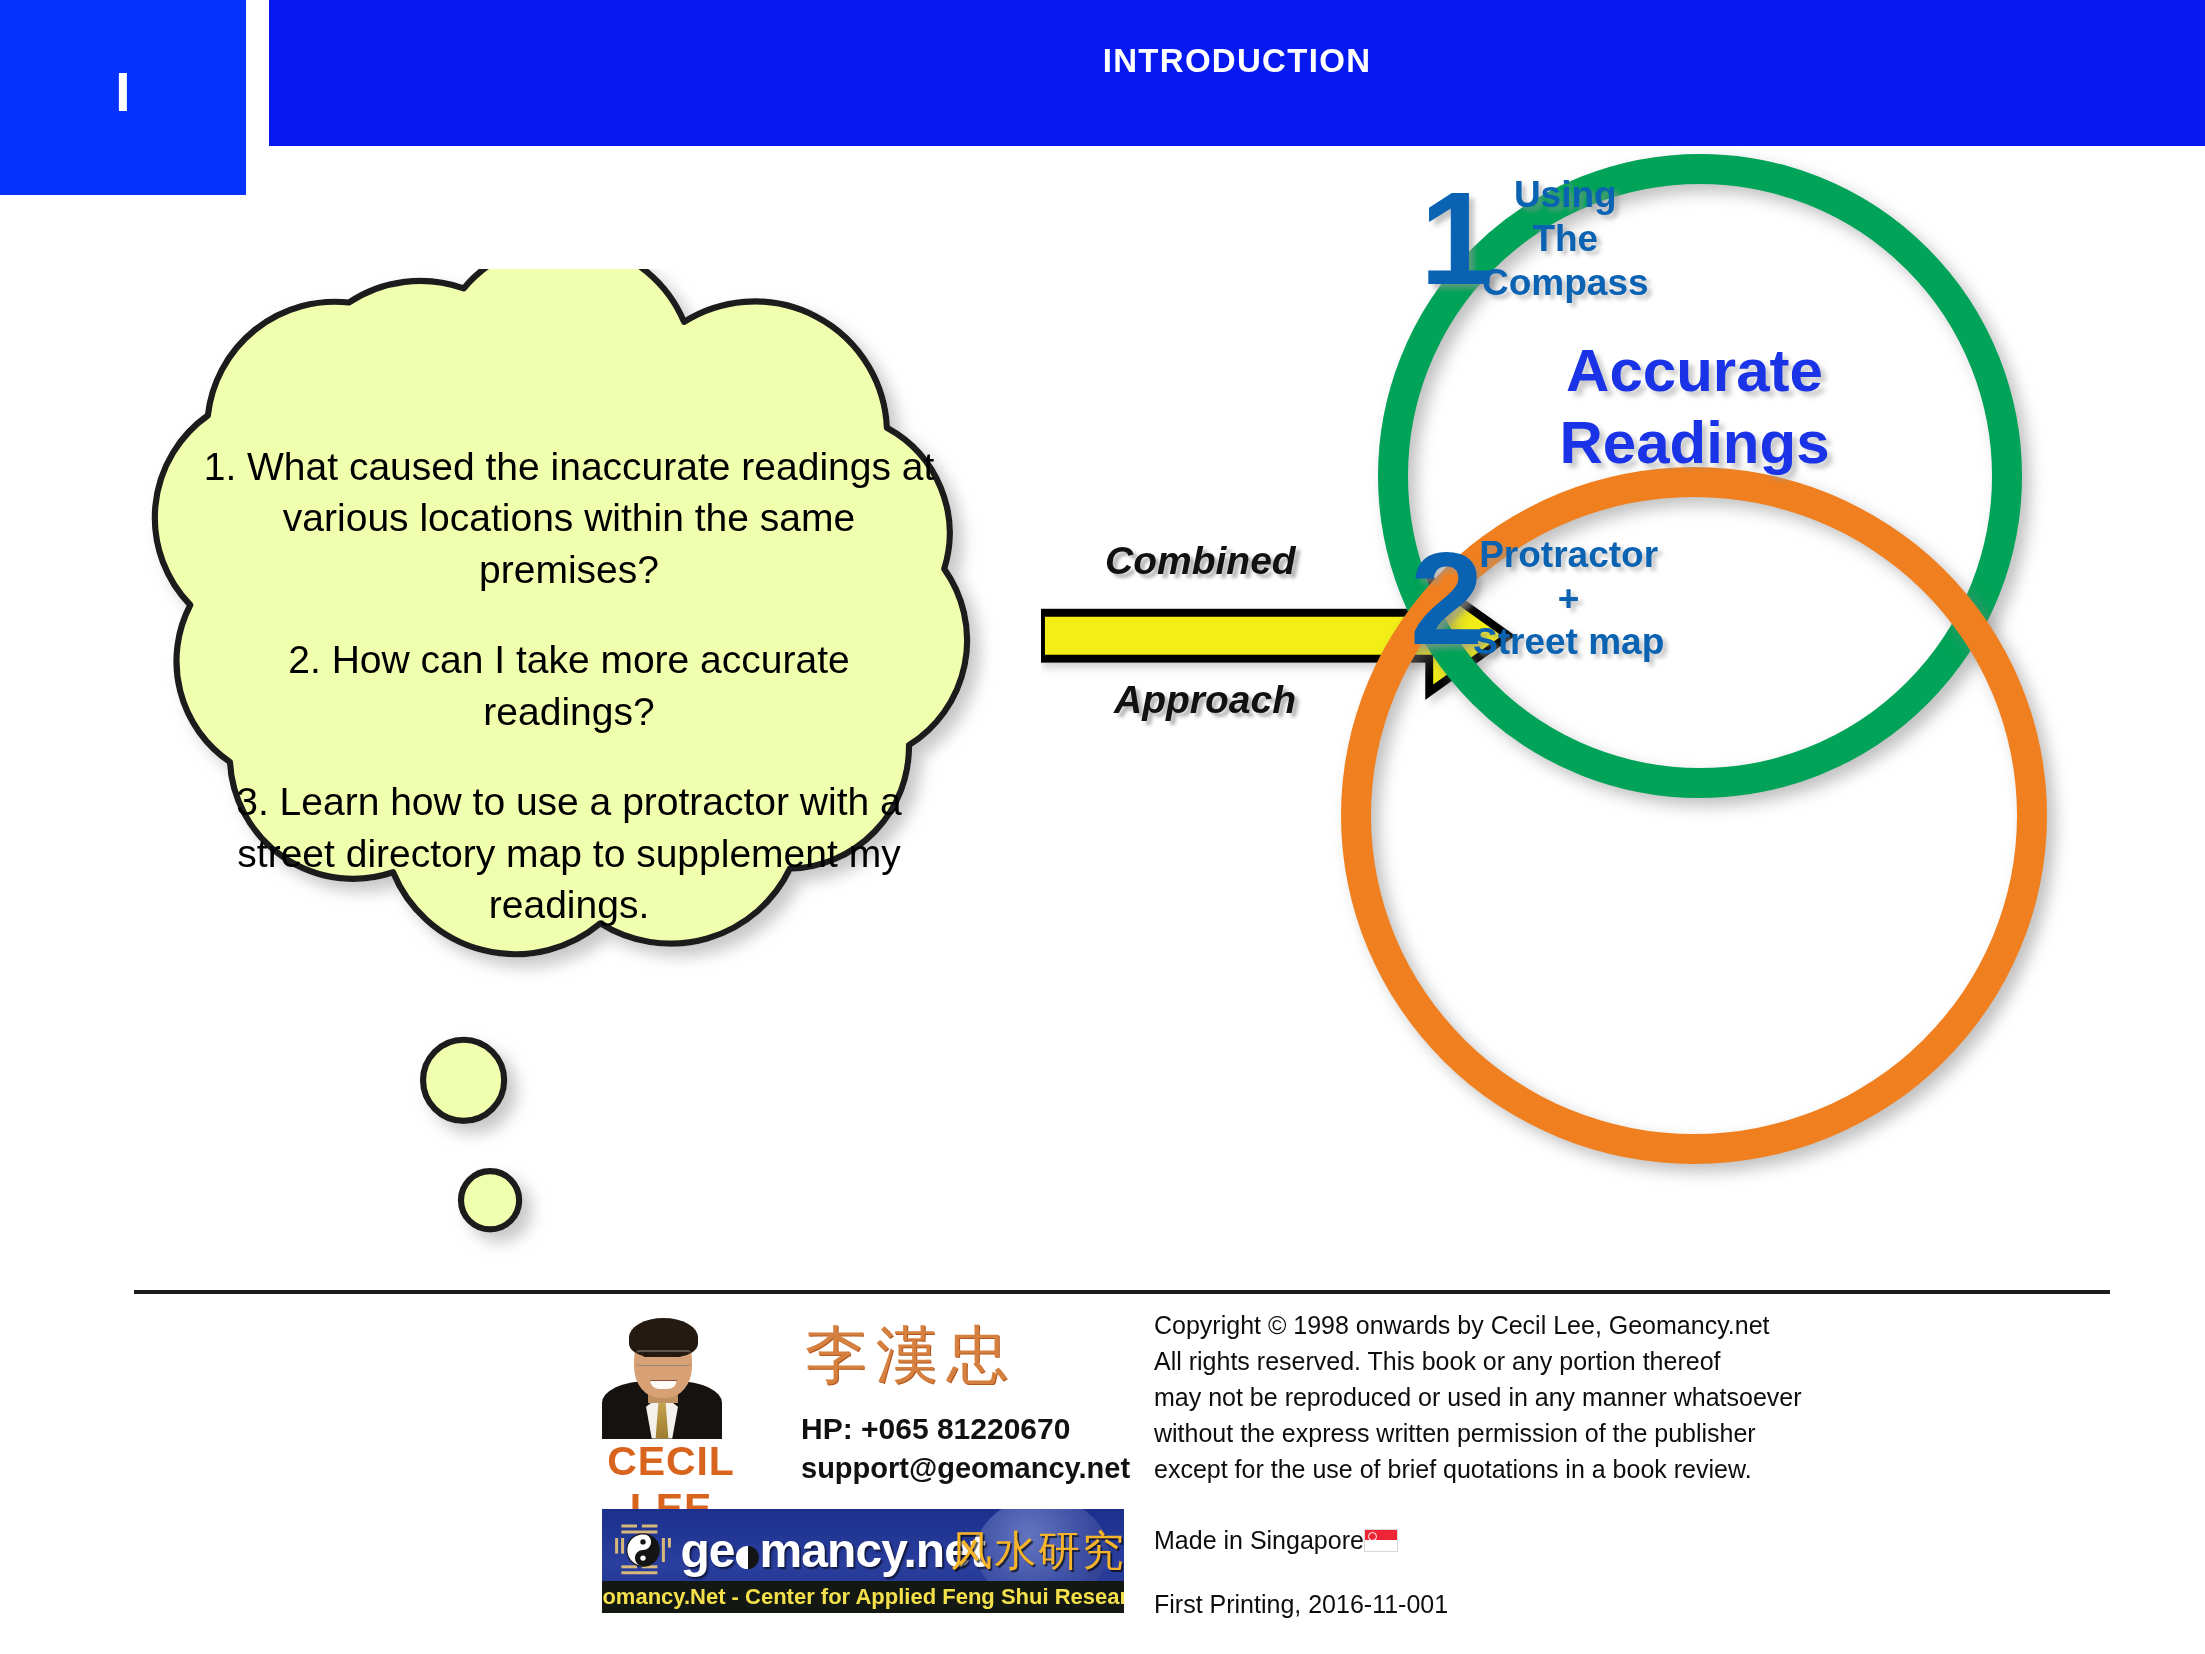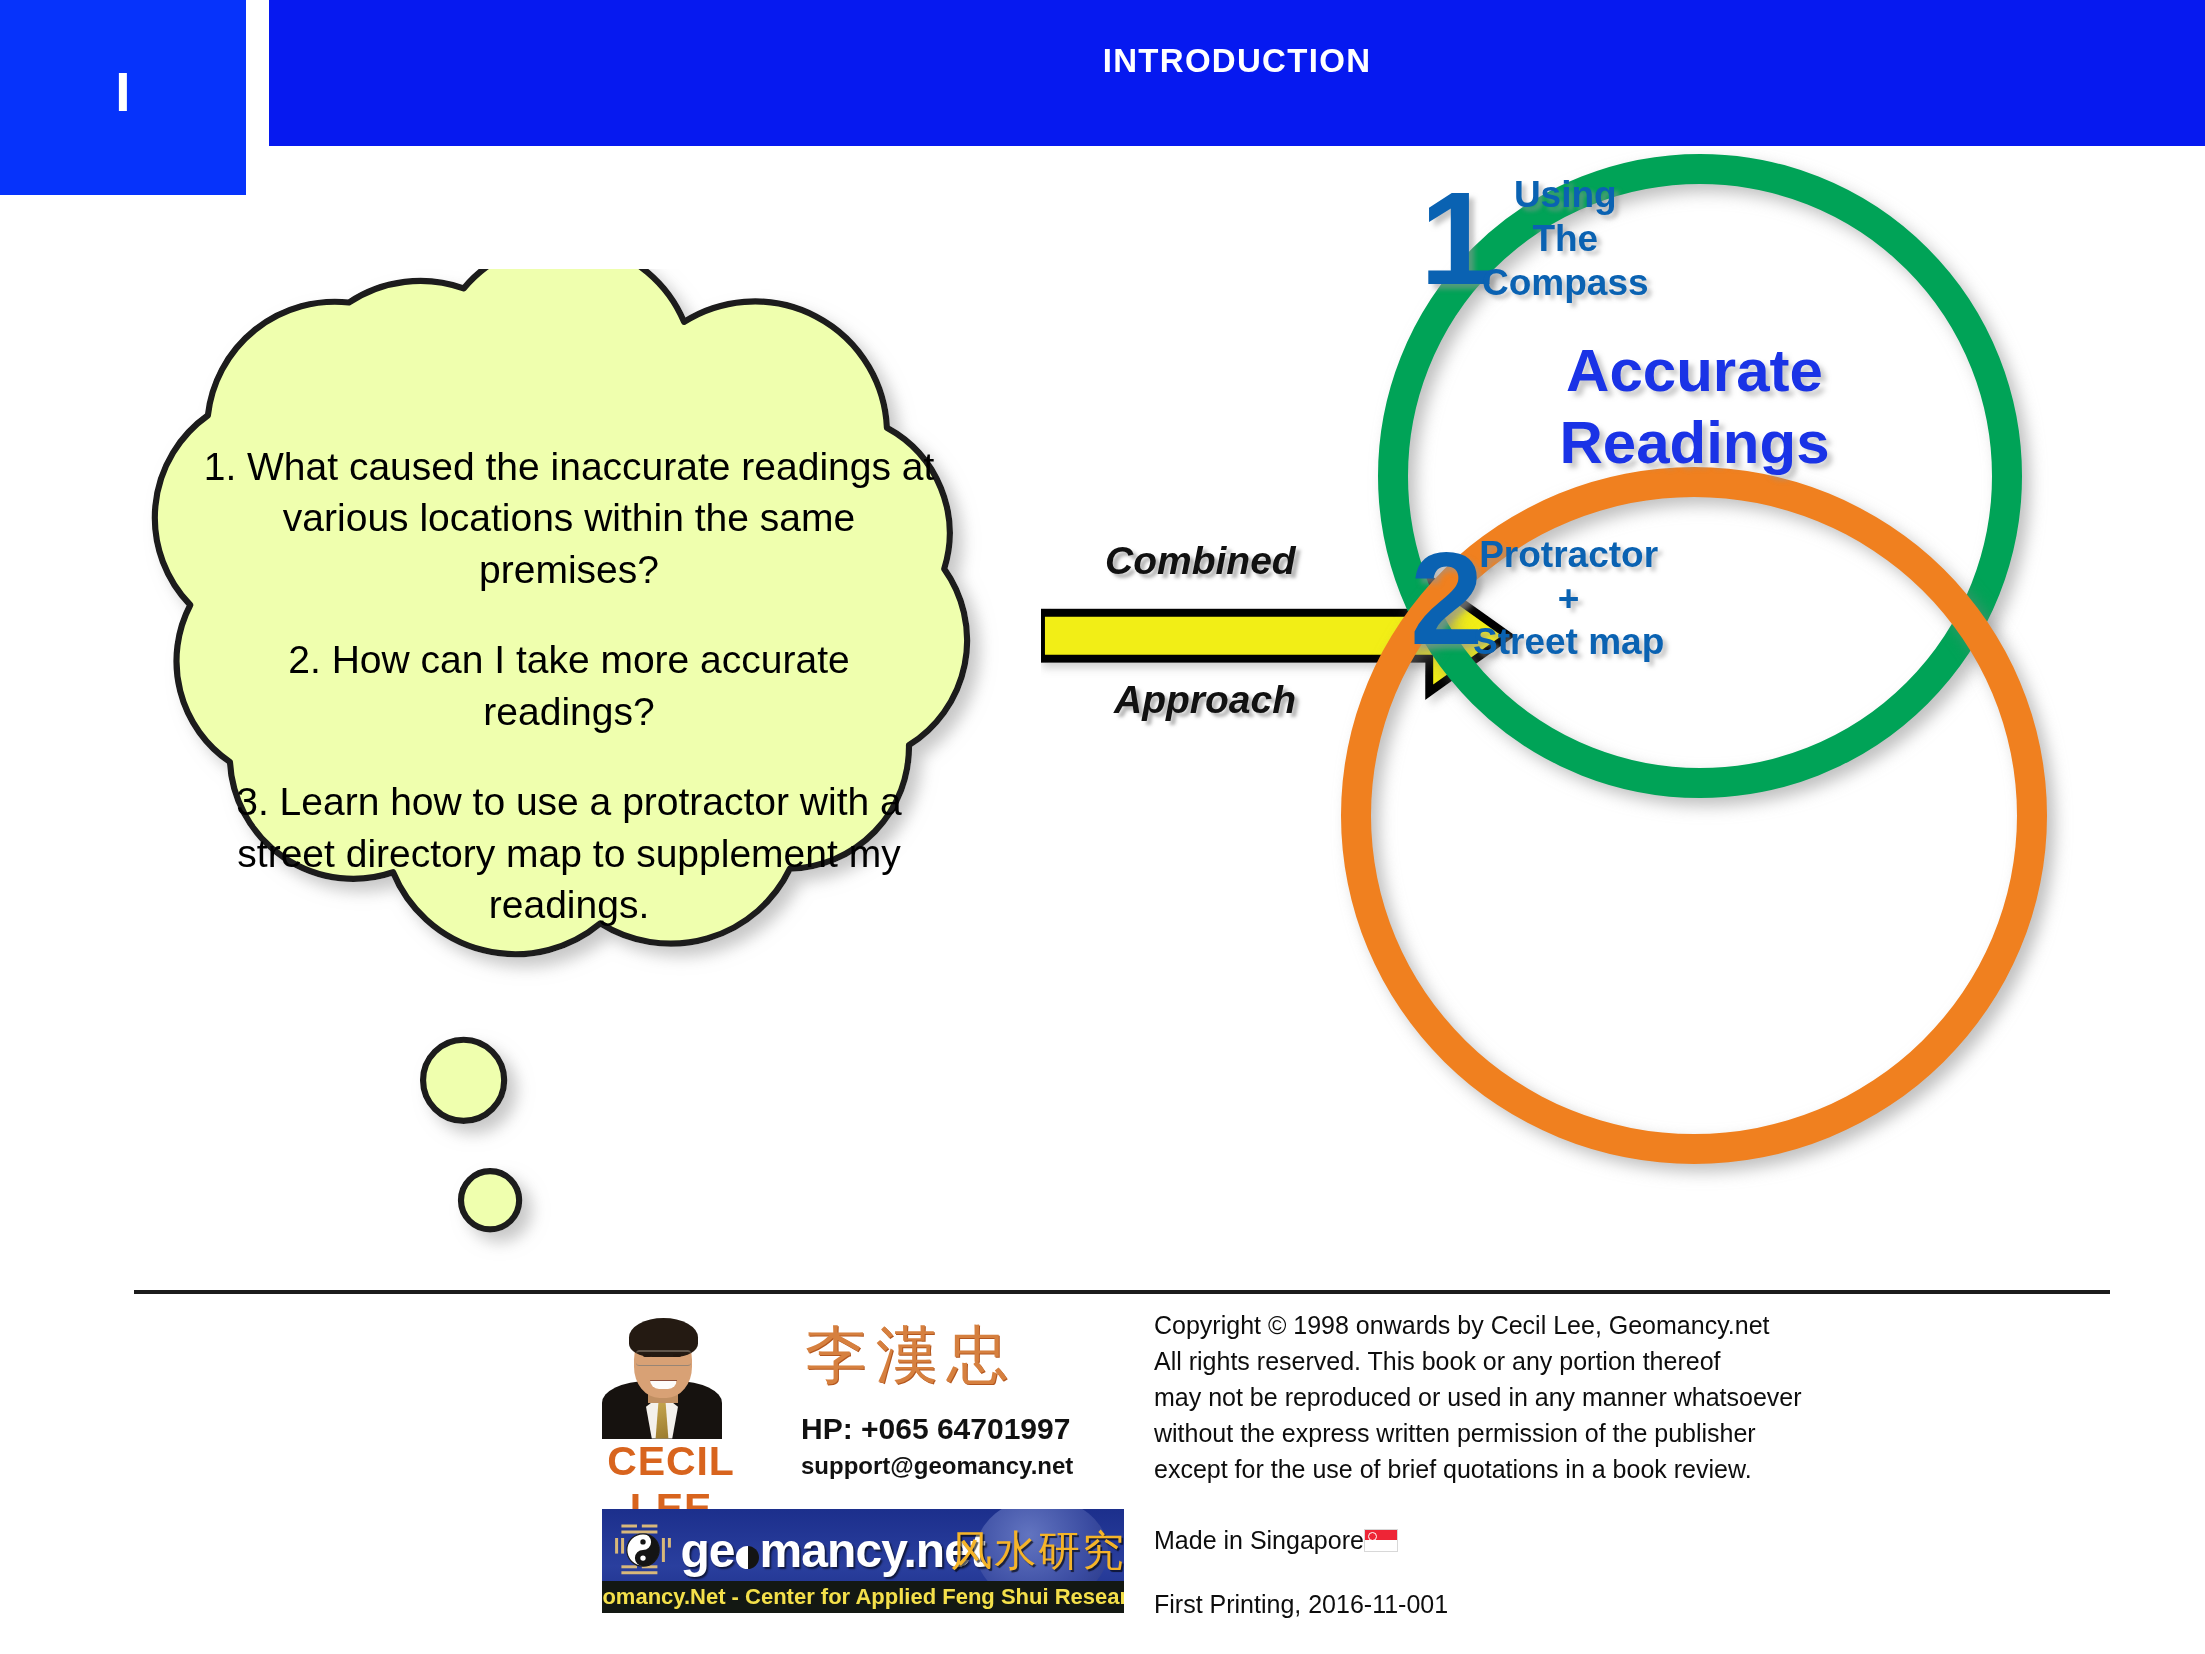--- a/index.html
+++ b/index.html
@@ -264,21 +264,21 @@
     position: absolute;
     left: 243px; top: 108px;
     font-size: 30px;
     font-weight: bold;
     color: #111111;
     white-space: nowrap;
   }
   #contact-email {
     position: absolute;
     left: 243px; top: 148px;
-    font-size: 24px;
+    font-size: 29px;
     font-weight: bold;
     color: #111111;
     white-space: nowrap;
   }
 
   
   #geomancy-banner {
     position: absolute;
     left: 4.4px; top: 205px;
     width: 522px; height: 104px;
@@ -467,21 +467,21 @@
     <div class="hair"></div>
     <div class="glasses"></div>
     <div class="eye l"></div>
     <div class="eye r"></div>
     <div class="mouth"></div>
   </div>
 
   <div id="cecil-name">CECIL LEE</div>
 
   <div id="chinese-name">李漢忠</div>
-  <div id="contact-phone">HP: +065 64701997</div>
+  <div id="contact-phone">HP: +065 81220670</div>
   <div id="contact-email">support@geomancy.net</div>
 
   <div id="geomancy-banner">
     <div class="globe"></div>
 
     <svg id="bagua-icon" viewBox="0 0 100 100">
       <rect x="0" y="0" width="100" height="100" fill="#2a3f9e" opacity="0"></rect>
       <g stroke="#d8b87a" stroke-width="5" stroke-linecap="butt">
         <line x1="14" y1="10" x2="40" y2="10"></line>
         <line x1="48" y1="10" x2="74" y2="10"></line>

